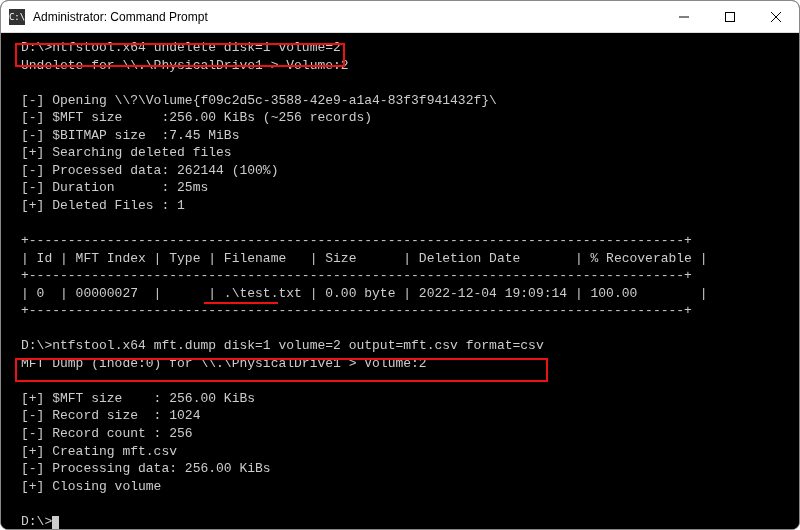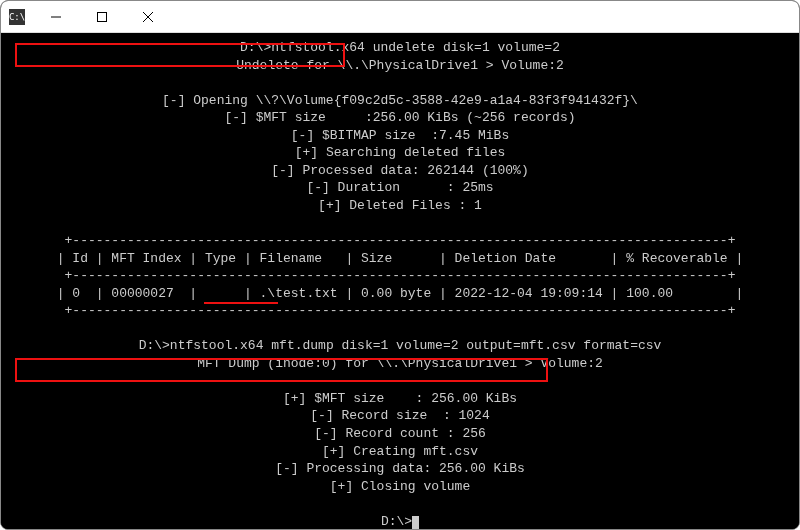--- a/index.html
+++ b/index.html
@@ -38,26 +38,25 @@
   .win-controls { display: flex; }
   .win-btn {
     width: 46px; height: 32px;
     display: flex; align-items: center; justify-content: center;
     color: #000;
   }
   .win-btn svg { stroke: #000; fill: none; stroke-width: 1; }
   .terminal {
     background: #000;
     color: #ccc;
-    padding: 6px 10px;
+    padding: 6px 20px;
     line-height: 1.35;
     white-space: pre;
     overflow: hidden;
     height: calc(100% - 32px);
-    text-align: center;
   }
   .hl-box-1 {
     position: absolute;
     border: 2px solid #e11;
     left: 14px; top: 42px;
     width: 330px; height: 24px;
     pointer-events: none;
   }
   .underline-1 {
     position: absolute;
@@ -75,20 +74,21 @@
   }
   .cursor { display: inline-block; width: 7px; height: 13px; background:#ccc; vertical-align: text-bottom; }
 </style>
 </head>
 <body>
 
 <div class="window">
 
   <div class="titlebar">
     <span class="icon">C:\</span>
+    <span class="title">Administrator: Command Prompt</span>
     <div class="win-controls">
       <div class="win-btn">
         <svg width="10" height="10">
             <line x1="0" y1="5" x2="10" y2="5"></line>
           </svg>
       </div>
       <div class="win-btn">
         <svg width="10" height="10">
             <rect x="0.5" y="0.5" width="9" height="9"></rect>
           </svg>

